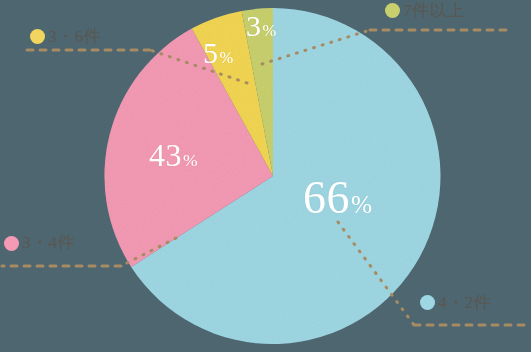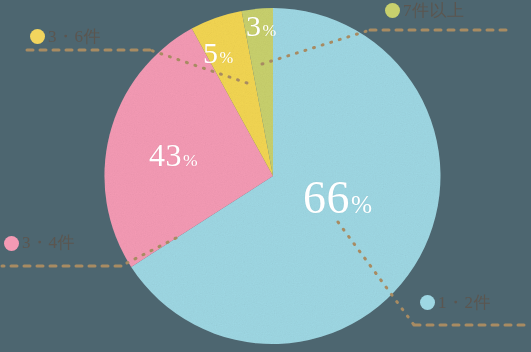--- a/index.html
+++ b/index.html
@@ -135,16 +135,16 @@
     <span class="legend-label">7件以上</span>
   </div>
 
   <div class="legend-item" style="left:4px; top:234px;align-items:flex-end;">
     <span class="legend-dot" style="background:#f49ab4;"></span>
     <span class="legend-label">3・4件</span>
   </div>
 
   <div class="legend-item" style="left:420px; top:294px;">
     <span class="legend-dot" style="background:#9ed7e3;"></span>
-    <span class="legend-label">1・2件</span>
+    <span class="legend-label">4・2件</span>
   </div>
 
 </div>
 
 </body></html>

